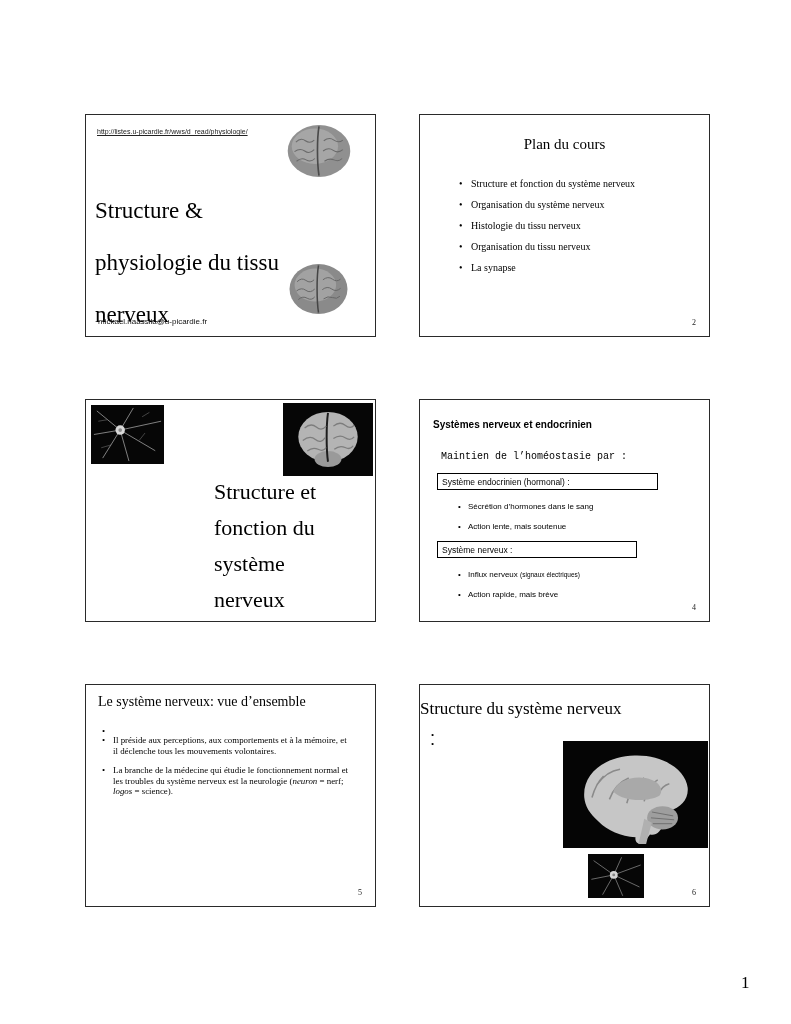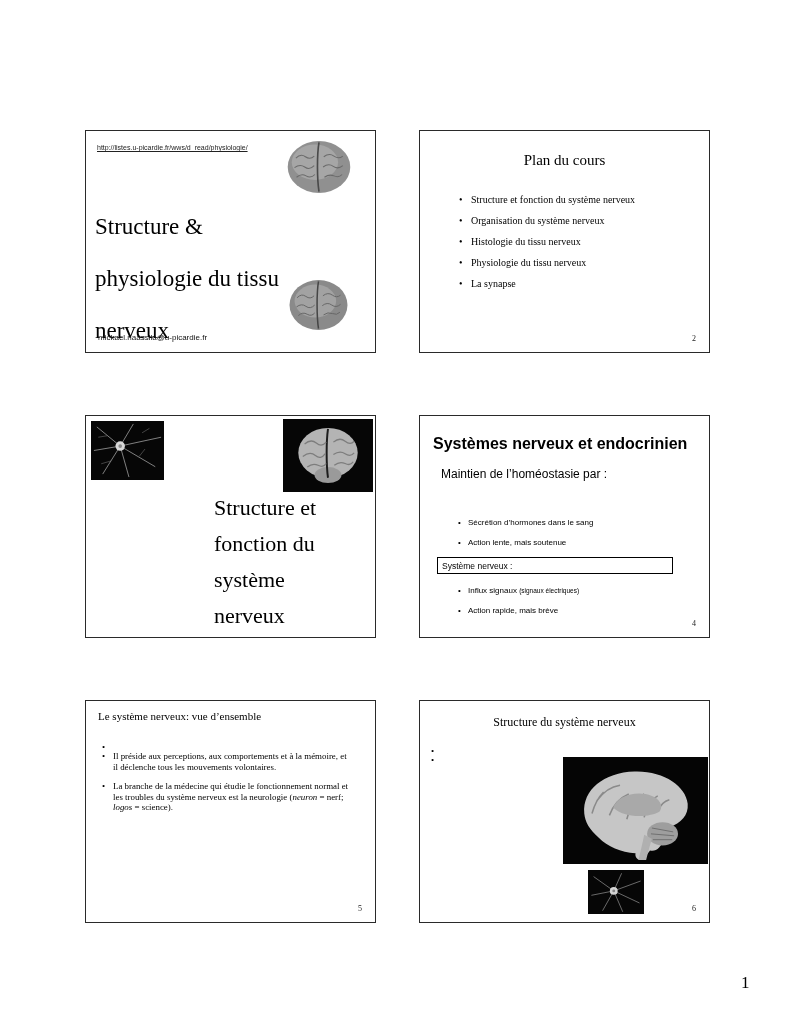--- a/index.html
+++ b/index.html
@@ -1,20 +1,20 @@
 <!DOCTYPE html>
 <html><head>
 <meta charset="utf-8">
 <title>Document</title>
 <style>
   * { margin:0; padding:0; box-sizing:border-box; }
   html,body { background:#ffffff; }
   .page { position:relative; width:791px; height:1024px; background:#ffffff; color:#000;
           font-family:"Liberation Serif","DejaVu Serif",serif; overflow:hidden; }
-  .slide { position:absolute; width:291px; height:223px; border:1px solid #2a2a2a; background:#fff;margin-top:16px; }
+  .slide { position:absolute; width:291px; height:223px; border:1px solid #2a2a2a; background:#fff; }
   #slide1{left:85px;top:114px} #slide2{left:419px;top:114px}
   #slide3{left:85px;top:399px} #slide4{left:419px;top:399px}
   #slide5{left:85px;top:684px} #slide6{left:419px;top:684px}
   .snum { position:absolute; right:13px; bottom:9px; font-size:8px; color:#222; font-family:"Liberation Serif",serif; }
   svg { display:block; width:100%; height:100%; }
   .bul { position:absolute; left:0; top:0; }
   i { }
 
   
   .s1-link { position:absolute; left:11px; top:13px; font-family:"Liberation Sans","DejaVu Sans",sans-serif;
@@ -29,38 +29,38 @@
   .s2-list { position:absolute; left:39px; top:63px; right:12px; font-size:10px; }
   .s2-list .li { position:relative; padding-left:12px; margin-bottom:9px; line-height:12px; }
 
   
   .s3-neuron { position:absolute; left:5px; top:5px; width:73px; height:59px; }
   .s3-brain { position:absolute; left:197px; top:3px; width:90px; height:73px; }
   .s3-title { position:absolute; left:128px; top:74px; width:146px; font-size:22px; line-height:36px; }
 
   
   .s4 { font-family:"Liberation Sans","DejaVu Sans",sans-serif; }
-  .s4-title { position:absolute; left:13px; top:19px; font-size:16px; font-weight:bold; }
-  .s4-intro { position:absolute; left:21px; top:51px; font-size:12px; }
+  .s4-title { position:absolute; left:13px; top:19px; font-size:10px; font-weight:bold; }
+  .s4-intro { position:absolute; left:21px; top:51px; font-size:10px;font-family:Liberation Mono, monospace; }
   .s4-box { position:absolute; left:17px; border:1px solid #000; font-size:8.5px; padding:3px 4px 2px; background:#fff; }
   .s4-box1 { top:73px; width:221px; }
-  .s4-box2 { top:141px; width:236px; }
+  .s4-box2 { top:141px; width:200px; }
   .s4-blist { position:absolute; left:38px; font-size:8px; }
   .s4-blist .li { position:relative; padding-left:10px; margin-bottom:10px; line-height:10px; }
   .s4-g1 { top:102px; }
   .s4-g2 { top:170px; }
   .small-paren { font-size:6.5px; }
 
   
-  .s5-title { position:absolute; left:12px; top:9px; font-size:11px; }
+  .s5-title { position:absolute; left:12px; top:9px; font-size:14px; }
   .s5-list { position:absolute; left:16px; top:41px; width:250px; font-size:8.9px; }
   .s5-list .li { position:relative; padding-left:11px; margin-bottom:9px; line-height:10.5px; }
 
   
-  .s6-title { margin-top:14px; text-align:center; font-size:12px; }
+  .s6-title { margin-top:14px; font-size:17px; }
   .s6-list { position:absolute; left:11px; top:44px; width:134px; font-size:9px; }
   .s6-list .li { position:relative; padding-left:10px; margin-bottom:9px; line-height:13px; }
   .s6-brain { position:absolute; left:143px; top:56px; width:145px; height:107px; }
   .s6-neuron { position:absolute; left:168px; top:169px; width:56px; height:44px; }
 
   .page-number { position:absolute; left:741px; top:973px; font-size:17px; }
 </style>
 </head>
 <body>
 
@@ -108,21 +108,21 @@
       <div class="li">
         <span class="bul">•</span>
         <span>Organisation du système nerveux</span>
       </div>
       <div class="li">
         <span class="bul">•</span>
         <span>Histologie du tissu nerveux</span>
       </div>
       <div class="li">
         <span class="bul">•</span>
-        <span>Physiologie du tissu nerveux</span>
+        <span>Organisation du tissu nerveux</span>
       </div>
       <div class="li">
         <span class="bul">•</span>
         <span>La synapse</span>
       </div>
     </div>
     <div class="snum">2</div>
   </div>
 
   <div class="slide" id="slide3">
@@ -148,35 +148,36 @@
         <path d="M56 40 q7 -5 13 -1 t10 -1" stroke="#7d7d7d" stroke-width="1.4" fill="none"></path>
         <path d="M57 52 q6 -5 12 -2 t9 -2" stroke="#7d7d7d" stroke-width="1.4" fill="none"></path>
       </svg>
     </div>
     <div class="s3-title">Structure et fonction du système nerveux</div>
   </div>
 
   <div class="slide s4" id="slide4">
     <div class="s4-title">Systèmes nerveux et endocrinien</div>
     <div class="s4-intro">Maintien de l’homéostasie par :</div>
+    <div class="s4-box s4-box1">Système endocrinien (hormonal) :</div>
     <div class="s4-blist s4-g1">
       <div class="li">
         <span class="bul">•</span>
         <span>Sécrétion d’hormones dans le sang</span>
       </div>
       <div class="li">
         <span class="bul">•</span>
         <span>Action lente, mais soutenue</span>
       </div>
     </div>
     <div class="s4-box s4-box2">Système nerveux :</div>
     <div class="s4-blist s4-g2">
       <div class="li">
         <span class="bul">•</span>
-        <span><span>Influx signaux </span><span class="small-paren">(signaux électriques)</span></span>
+        <span><span>Influx nerveux </span><span class="small-paren">(signaux électriques)</span></span>
       </div>
       <div class="li">
         <span class="bul">•</span>
         <span>Action rapide, mais brève</span>
       </div>
     </div>
     <div class="snum">4</div>
   </div>
 
   <div class="slide" id="slide5">

